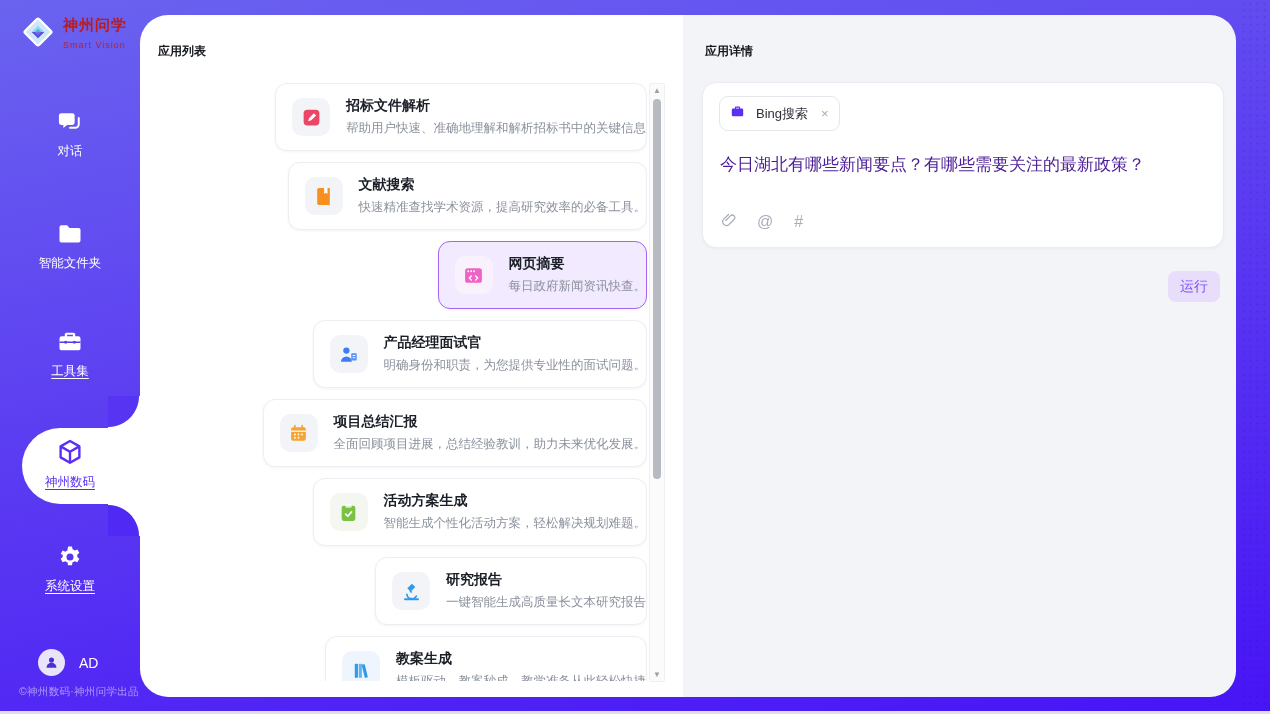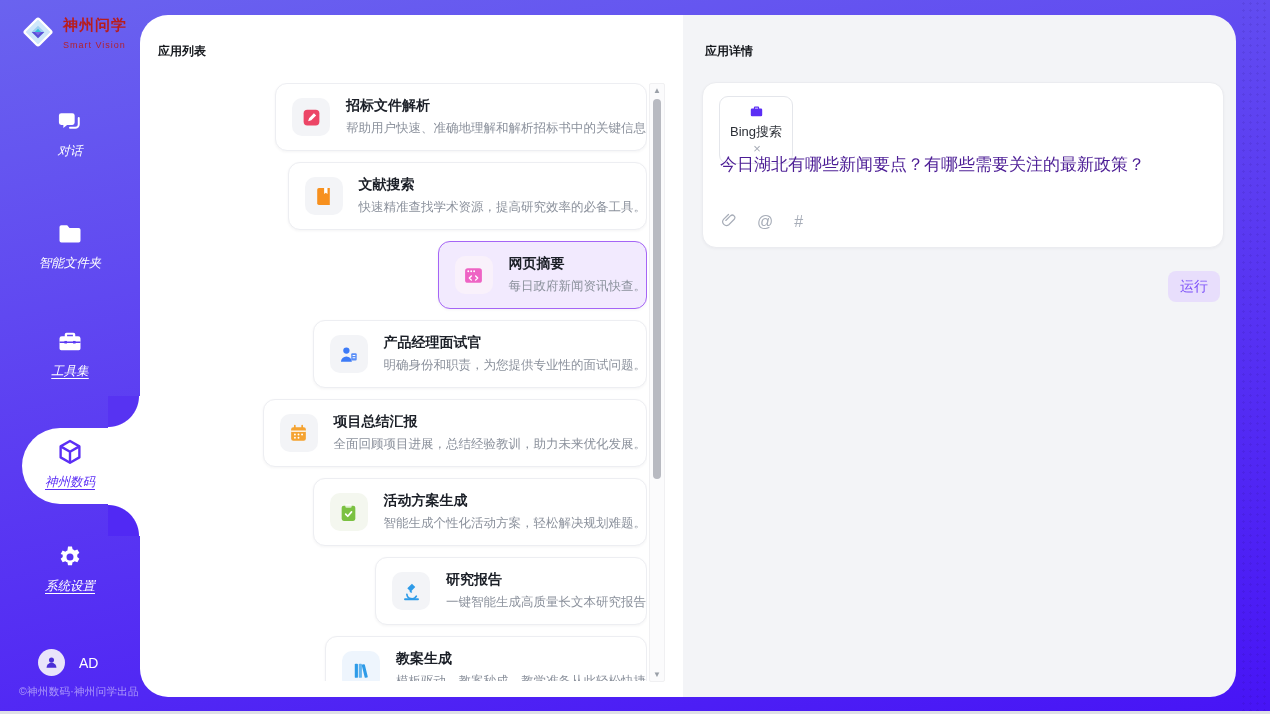--- a/index.html
+++ b/index.html
@@ -18,21 +18,21 @@
     border-radius:28px 0 0 28px;}
   .right-panel{position:absolute;left:683px;top:15px;width:553px;height:682px;background:#f3f4f7;
     border-radius:0 26px 26px 0;}
   
   .sidebar{position:absolute;left:0;top:0;width:140px;height:714px;}
   .logo{position:absolute;left:20px;top:13px;display:flex;align-items:center;gap:7px;color:#b91c1c;}
   .logo .nm{font-size:15px;font-weight:bold;letter-spacing:1px;line-height:1.1;}
   .logo .tg{font-size:9px;letter-spacing:1px;opacity:.92;}
   .nav-item{position:absolute;left:0;width:140px;text-align:center;color:#fff;cursor:pointer;}
   .nav-item svg{display:block;margin:0 auto;}
-  .nav-item .lbl{display:block;margin-top:7px;font-size:12.5px;font-style:italic;}
+  .nav-item .lbl{display:block;margin-top:7px;font-size:12.5px;}
   .u .lbl{text-decoration:underline;text-underline-offset:3px;}
   .active-blob{position:absolute;left:22px;top:428px;width:118px;height:76px;background:#fff;
     border-radius:38px 0 0 38px;}
   .notch-top{position:absolute;left:108px;top:396px;width:32px;height:32px;
     background:radial-gradient(circle at 0 0,#5733F2 30.5px,#fff 31.5px);}
   .notch-bottom{position:absolute;left:108px;top:504px;width:32px;height:32px;
     background:radial-gradient(circle at 0 100%,#5129F4 30.5px,#fff 31.5px);}
   .nav-market{color:#5B2EF5;top:437px;}
   .user-row{position:absolute;left:38px;top:649px;display:flex;align-items:center;gap:14px;cursor:pointer;}
   .avatar{width:27px;height:27px;border-radius:50%;background:#E9E4FA;display:flex;align-items:center;justify-content:center;}
@@ -53,22 +53,22 @@
   
   .scrollbar{position:absolute;left:509px;top:68px;width:14px;height:597px;background:#fbfbfc;
     border:1px solid #f0f0f2;border-radius:2px;}
   .sb-arrow{position:absolute;left:0;width:14px;height:13px;color:#9aa0a8;font-size:8px;line-height:13px;
     text-align:center;cursor:pointer;}
   .sb-up{top:0;} .sb-down{bottom:0;}
   .sb-thumb{position:absolute;left:3px;top:15px;width:8px;height:380px;background:#b8bac1;border-radius:4px;cursor:pointer;}
   
   .input-card{position:absolute;left:19px;top:67px;width:520px;height:164px;background:#fff;
     border:1px solid #ebecf0;border-radius:14px;box-shadow:0 1px 3px rgba(30,35,60,.04);}
-  .chip{position:absolute;left:16px;top:13px;display:inline-flex;align-items:center;gap:0;
-    border:1px solid #e4e6eb;border-radius:9px;padding:7px 10px;background:#fff;cursor:pointer;flex-direction:column;}
+  .chip{position:absolute;left:16px;top:13px;display:inline-flex;align-items:center;gap:11px;
+    border:1px solid #e4e6eb;border-radius:9px;padding:7px 10px;background:#fff;cursor:pointer;}
   .chip-label{font-size:13px;color:#2b2f36;}
   .chip-close{font-size:13px;color:#a6abb5;margin-left:2px;cursor:pointer;}
   .query-text{position:absolute;left:17px;top:70px;right:16px;font-size:17px;color:#4c1d95;cursor:text;}
   .tools-row{position:absolute;left:17px;bottom:14px;display:flex;align-items:center;gap:21px;color:#a7adb8;}
   .tool-glyph{font-size:16px;cursor:pointer;line-height:1;}
   .run-btn{position:absolute;right:16px;top:256px;width:52px;height:31px;background:#E8DEFC;color:#7C50F8;
     font-size:14px;border:none;border-radius:8px;cursor:pointer;font-family:inherit;}
 </style>
 </head>
 <body>

